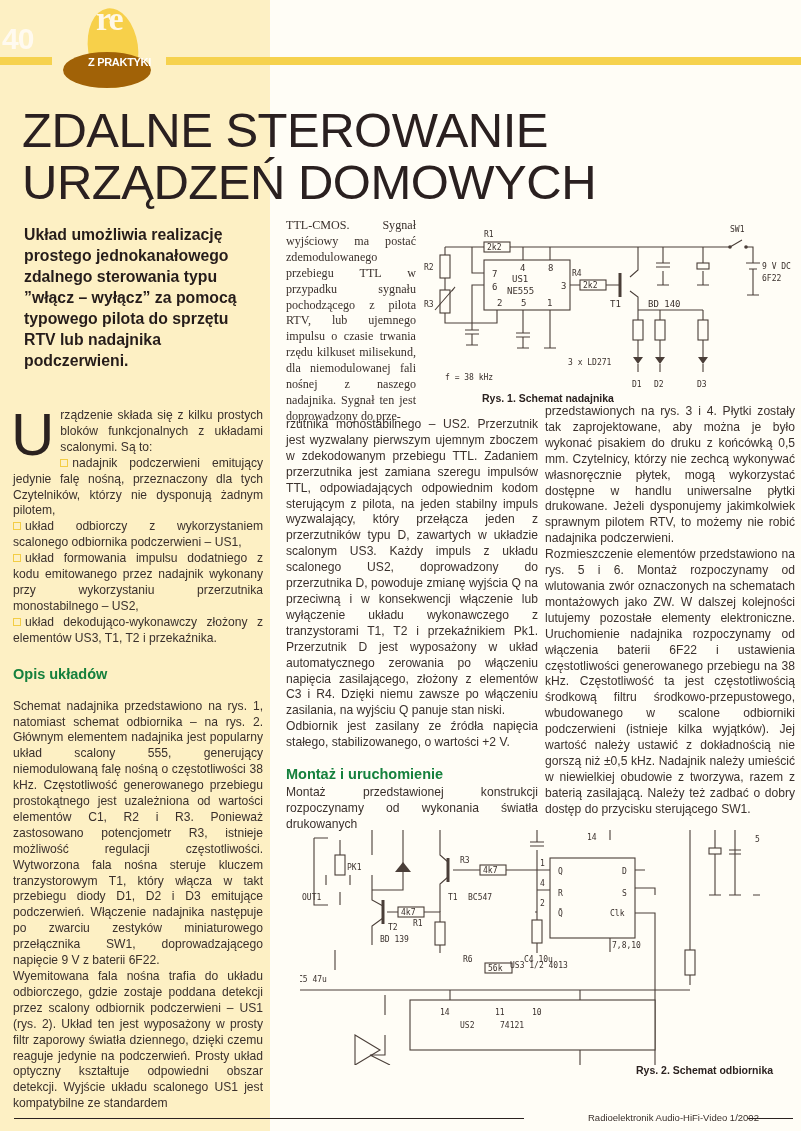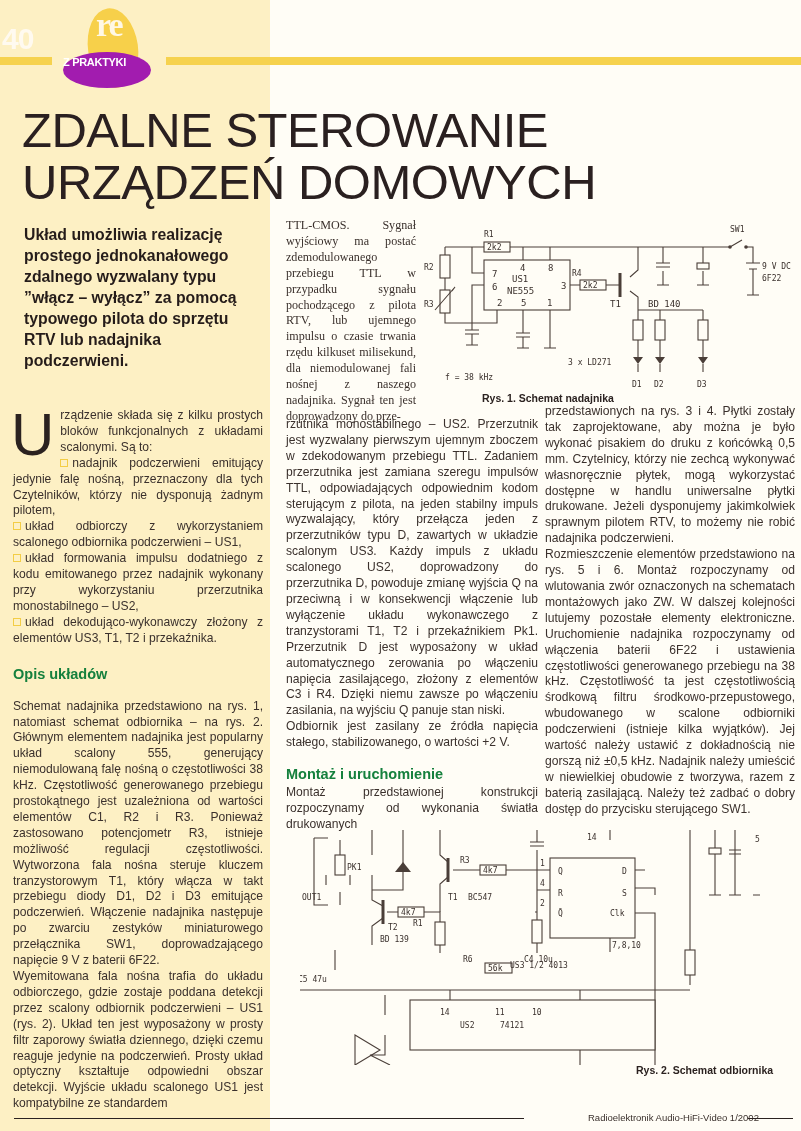--- a/index.html
+++ b/index.html
@@ -7,22 +7,22 @@
   body { position: relative; font-family: "Liberation Sans", sans-serif; color: #2b2220; }
 
   
   .band { position: absolute; left: 0; top: 0; width: 270px; height: 1131px; background: #fdf0c4; }
 
   
   .pgnum { position: absolute; left: 2px; top: 22px; font: bold 30px "Liberation Sans", sans-serif; color: #fffaf0; letter-spacing: -1px; }
   .rule-left { position: absolute; left: 0; top: 57px; width: 52px; height: 8px; background: #f6d24e; }
   .rule-right { position: absolute; left: 166px; top: 57px; width: 635px; height: 8px; background: #f6d24e; }
   .logo-oval { position: absolute; left: 88px; top: 8px; width: 50px; height: 80px; border-radius: 50%; background: #f7d04a; transform: rotate(-8deg); }
-  .logo-re { position: absolute; left: 96px; top: 6px; font: bold 34px "Liberation Serif", serif; color: #fff8e6; letter-spacing: -2px; }
-  .logo-badge { position: absolute; left: 63px; top: 52px; width: 88px; height: 36px; border-radius: 50%; background: #a21caf; color: #fff; font: bold 11px "Liberation Sans", sans-serif; text-align: left; line-height: 20px; letter-spacing: -0.3px; }
+  .logo-re { position: absolute; left: 96px; top: 0; font: bold 34px "Liberation Serif", serif; color: #fff8e6; letter-spacing: -2px; }
+  .logo-badge { position: absolute; left: 63px; top: 52px; width: 88px; height: 36px; border-radius: 50%; background: #a16207; color: #fff; font: bold 11px "Liberation Sans", sans-serif; text-align: right; line-height: 20px; letter-spacing: -0.3px; }
 
   .title { position: absolute; left: 22px; top: 104px; font: 49px "Liberation Sans", sans-serif; line-height: 52px; color: #2a2020; letter-spacing: -0.5px; }
 
   .lead { position: absolute; left: 24px; top: 224px; width: 240px; font: bold 15.8px "Liberation Sans", sans-serif; line-height: 21px; color: #251c1a; }
 
   .col { position: absolute; font-size: 12.1px; line-height: 15.9px; color: #3a302c; text-align: justify; }
   .col p { margin: 0; }
   .c1 { left: 13px; top: 408px; width: 250px; }
   .c2a { left: 286px; top: 218px; width: 130px; font-family: Liberation Serif, serif; }
   .c2b { left: 286px; top: 417px; width: 252px; }
@@ -57,21 +57,21 @@
 <div class="pgnum">40</div>
 <div class="logo-oval"></div>
 <div class="logo-re">re</div>
 <div class="logo-badge">Z PRAKTYKI</div>
 
 <h1 class="title">
   <span>ZDALNE STEROWANIE</span><br>
   <span>URZĄDZEŃ DOMOWYCH</span>
 </h1>
 
-<div class="lead">Układ umożliwia realizację prostego jednokanałowego zdalnego wyzwalany typu ”włącz – wyłącz” za pomocą typowego pilota do sprzętu RTV lub nadajnika podczerwieni.</div>
+<div class="lead">Układ umożliwia realizację prostego jednokanałowego zdalnego sterowania typu ”włącz – wyłącz” za pomocą typowego pilota do sprzętu RTV lub nadajnika podczerwieni.</div>
 
 <div class="col c1">
   <p>
     <span class="dropcap">U</span>
     <span>rządzenie składa się z kilku prostych bloków funkcjonalnych z układami scalonymi. Są to:</span><br>
     <span class="bullet"></span><span>nadajnik podczerwieni emitujący jedynie falę nośną, przeznaczony dla tych Czytelników, którzy nie dysponują żadnym pilotem,</span><br>
     <span class="bullet"></span><span>układ odbiorczy z wykorzystaniem scalonego odbiornika podczerwieni – US1,</span><br>
     <span class="bullet"></span><span>układ formowania impulsu dodatniego z kodu emitowanego przez nadajnik wykonany przy wykorzystaniu przerzutnika monostabilnego – US2,</span><br>
     <span class="bullet"></span><span>układ dekodująco-wykonawczy złożony z elementów US3, T1, T2 i przekaźnika.</span>
   </p>

